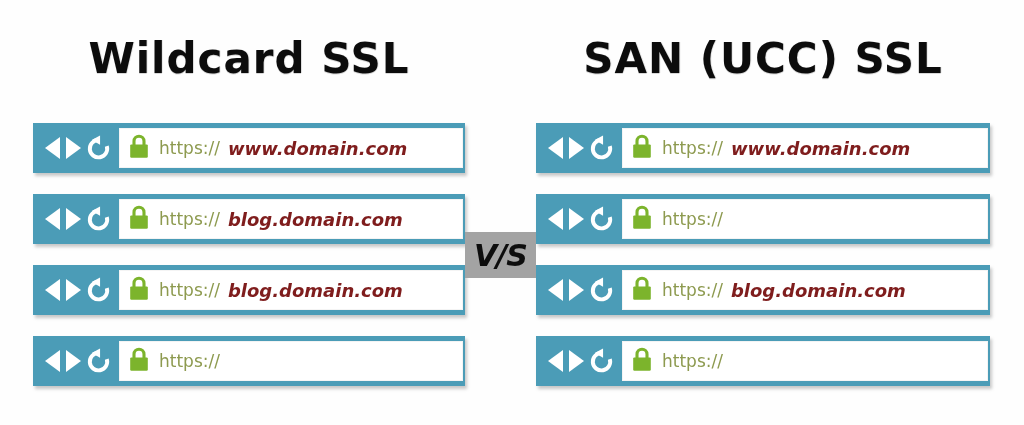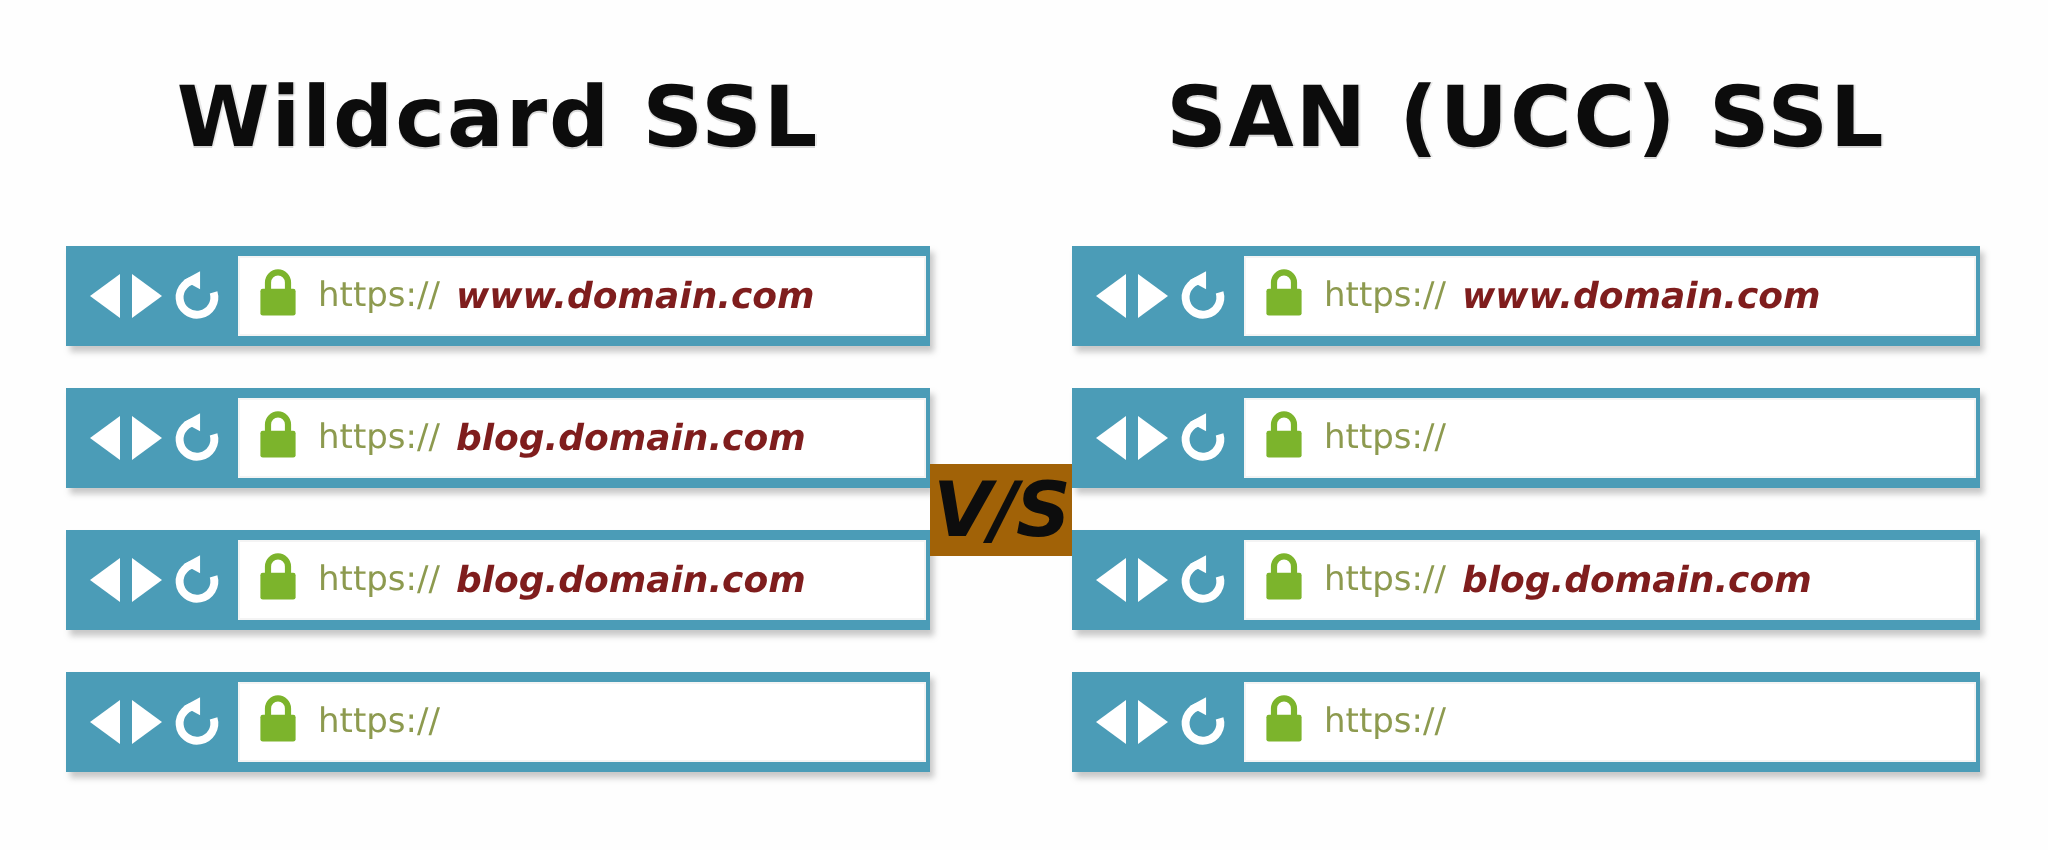--- a/index.html
+++ b/index.html
@@ -105,25 +105,25 @@
   
   #vs-divider {
     position: absolute;
     left: 465px;
     width: 71px;
     top: 232px;
     height: 46px;
     display: flex;
     align-items: center;
     justify-content: center;
-    background: #a16207;
+    background: #a3a3a3;
     font-family: "DejaVu Sans", sans-serif;
     font-weight: bold;
     font-style: italic;
-    font-size: 38px;
+    font-size: 30px;
     color: #0d0d0d;
     letter-spacing: -1px;
     z-index: 5;
   }
 </style>
 </head>
 <body>
 
 <div class="stage">
 

